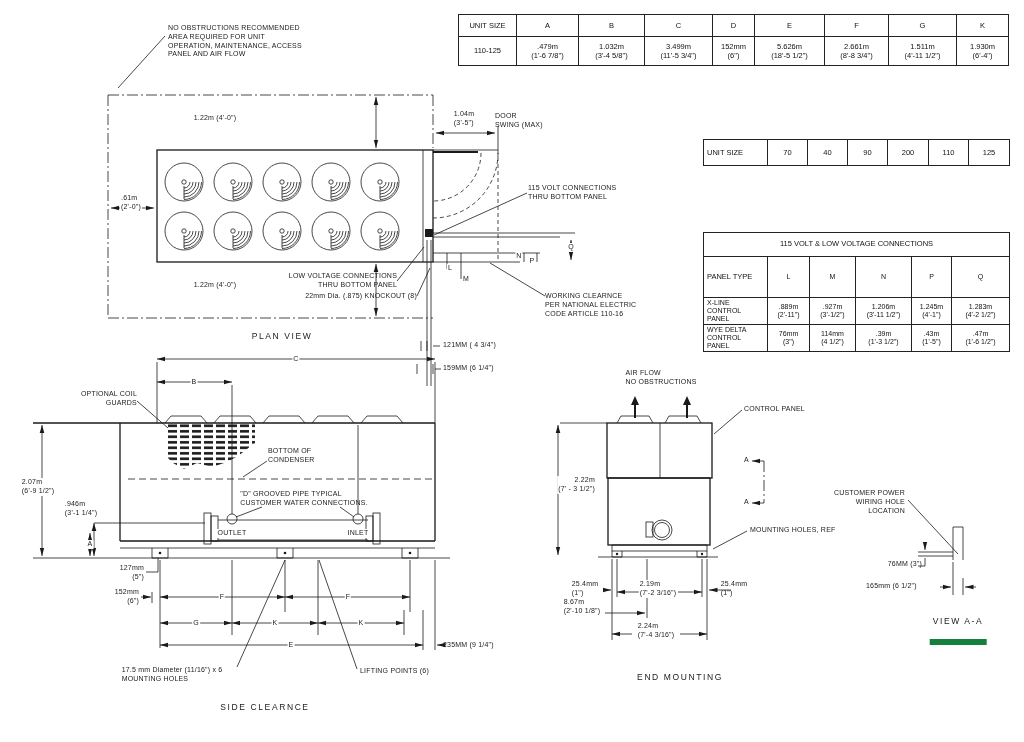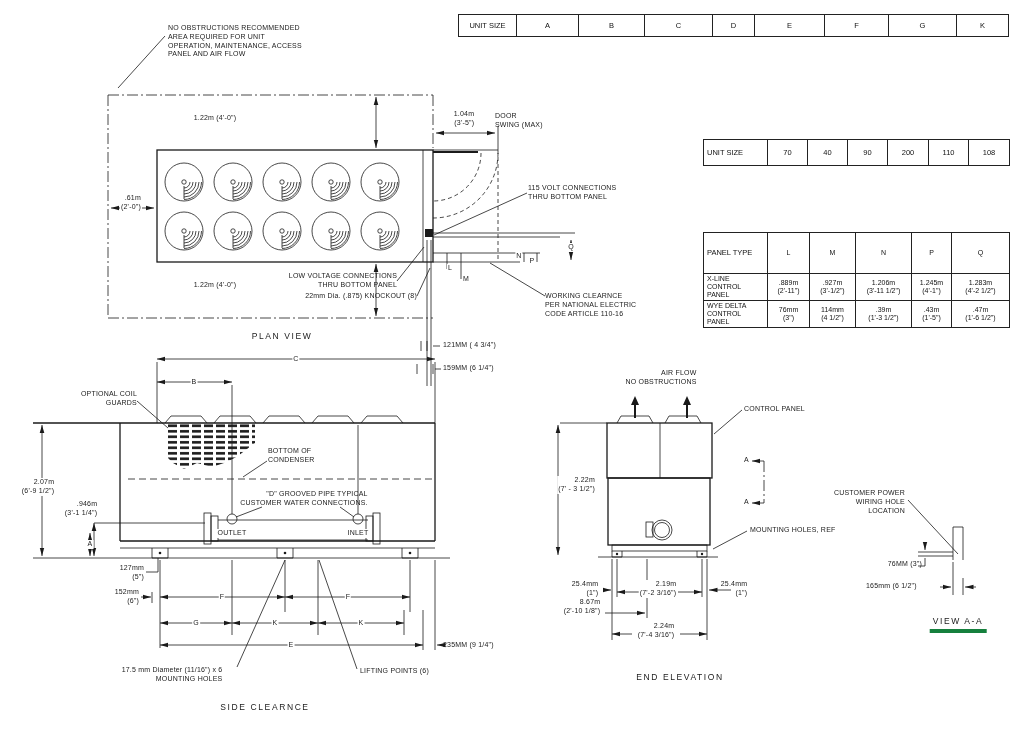--- a/index.html
+++ b/index.html
@@ -8,25 +8,25 @@
   svg{position:absolute;left:0;top:0}
   .s{stroke:#1a1a1a;fill:none;stroke-width:.8}
   .m{stroke-width:1.3}
   .s2{stroke-width:2}
   .dd{stroke-dasharray:11 3 2 3}
   .dash{stroke-dasharray:4 3}
   .dash6{stroke-dasharray:7 4}
   .fill{fill:#1a1a1a;stroke:none}
   .lbl{position:absolute;font-size:7px;line-height:1.25;letter-spacing:.2px;
        white-space:pre-line;color:#1a1a1a}
-  .c{transform:translateX(-50%);text-align:right}
+  .c{transform:translateX(-50%);text-align:left}
   .r{transform:translateX(-100%);text-align:right}
   .wb{background:#fff;padding:0 1px}
   .title{font-size:8.5px;letter-spacing:1.6px;white-space:nowrap}
-  .ul{border-bottom:4px solid #15803d;padding:0 3px 2px 3px}
+  .ul{border-bottom:6px solid #15803d;padding:0 3px 12px 3px}
   table.tbl{position:absolute;border-collapse:collapse;table-layout:fixed;background:#fff;
         font-family:"Liberation Sans",sans-serif;font-size:7.5px;line-height:1.25;color:#111}
   table.tbl td{border:1px solid #222;text-align:center;vertical-align:middle;
         white-space:pre-line;padding:1px 0;overflow:hidden}
   table.tbl td.tl{text-align:left;padding-left:3px}
   table#t3{font-size:7px;line-height:1.15}
 </style>
 </head>
 <body>
 
@@ -240,21 +240,21 @@
 <div class="lbl c" style="left:585px;top:580px">25.4mm
 (1")</div>
 <div class="lbl c" style="left:734px;top:580px">25.4mm
 (1")</div>
 <div class="lbl c wb" style="left:658px;top:580px">2.19m
 (7'-2 3/16")</div>
 <div class="lbl c" style="left:582px;top:598px">8.67m
 (2'-10 1/8")</div>
 <div class="lbl c wb" style="left:656px;top:622px">2.24m
 (7'-4 3/16")</div>
-<div class="lbl c title" style="left:680px;top:672px">END ELEVATION</div>
+<div class="lbl c title" style="left:680px;top:672px">END MOUNTING</div>
 
 <div class="lbl r" style="left:905px;top:489px">CUSTOMER POWER
 WIRING HOLE
 LOCATION</div>
 <div class="lbl r" style="left:922px;top:560px">76MM (3")</div>
 <div class="lbl" style="left:866px;top:582px">165mm (6 1/2")</div>
 <div class="lbl c title ul" style="left:958px;top:616px">VIEW A-A</div>
 
 <table class="tbl" id="t1" style="left:458px;top:14px;width:550px">
   <colgroup>
@@ -273,20 +273,39 @@
     <td>UNIT SIZE</td>
           <td>A</td>
           <td>B</td>
           <td>C</td>
           <td>D</td>
           <td>E</td>
           <td>F</td>
           <td>G</td>
           <td>K</td>
   </tr>
+  <tr style="height:29px">
+    <td>110-125</td>
+          <td>.479m
+(1'-6 7/8")</td>
+          <td>1.032m
+(3'-4 5/8")</td>
+          <td>3.499m
+(11'-5 3/4")</td>
+          <td>152mm
+(6")</td>
+          <td>5.626m
+(18'-5 1/2")</td>
+          <td>2.661m
+(8'-8 3/4")</td>
+          <td>1.511m
+(4'-11 1/2")</td>
+          <td>1.930m
+(6'-4")</td>
+  </tr>
 </tbody>
     </table>
 
 <table class="tbl" id="t2" style="left:703px;top:139px;width:306px">
   <colgroup>
         <col style="width:64px">
         <col style="width:40px">
         <col style="width:40px">
         <col style="width:40px">
         <col style="width:41px">
@@ -294,35 +313,38 @@
         <col style="width:41px">
       </colgroup>
   <tbody>
   <tr style="height:26px">
     <td class="tl">UNIT SIZE</td>
           <td>70</td>
           <td>40</td>
           <td>90</td>
           <td>200</td>
           <td>110</td>
-          <td>108</td>
+          <td>125</td>
   </tr>
 </tbody>
     </table>
 
 <table class="tbl" id="t3" style="left:703px;top:232px;width:306px">
   <colgroup>
         <col style="width:64px">
         <col style="width:42px">
         <col style="width:46px">
         <col style="width:56px">
         <col style="width:40px">
         <col style="width:58px">
       </colgroup>
   <tbody>
+        <tr style="height:24px">
+          <td colspan="6" style="font-size:7.5px">115 VOLT &amp; LOW VOLTAGE CONNECTIONS</td>
+        </tr>
   <tr style="height:41px">
     <td class="tl" style="font-size:7.5px">PANEL TYPE</td>
           <td>L</td>
           <td>M</td>
           <td>N</td>
           <td>P</td>
           <td>Q</td>
   </tr>
   <tr>
     <td class="tl">X-LINE

